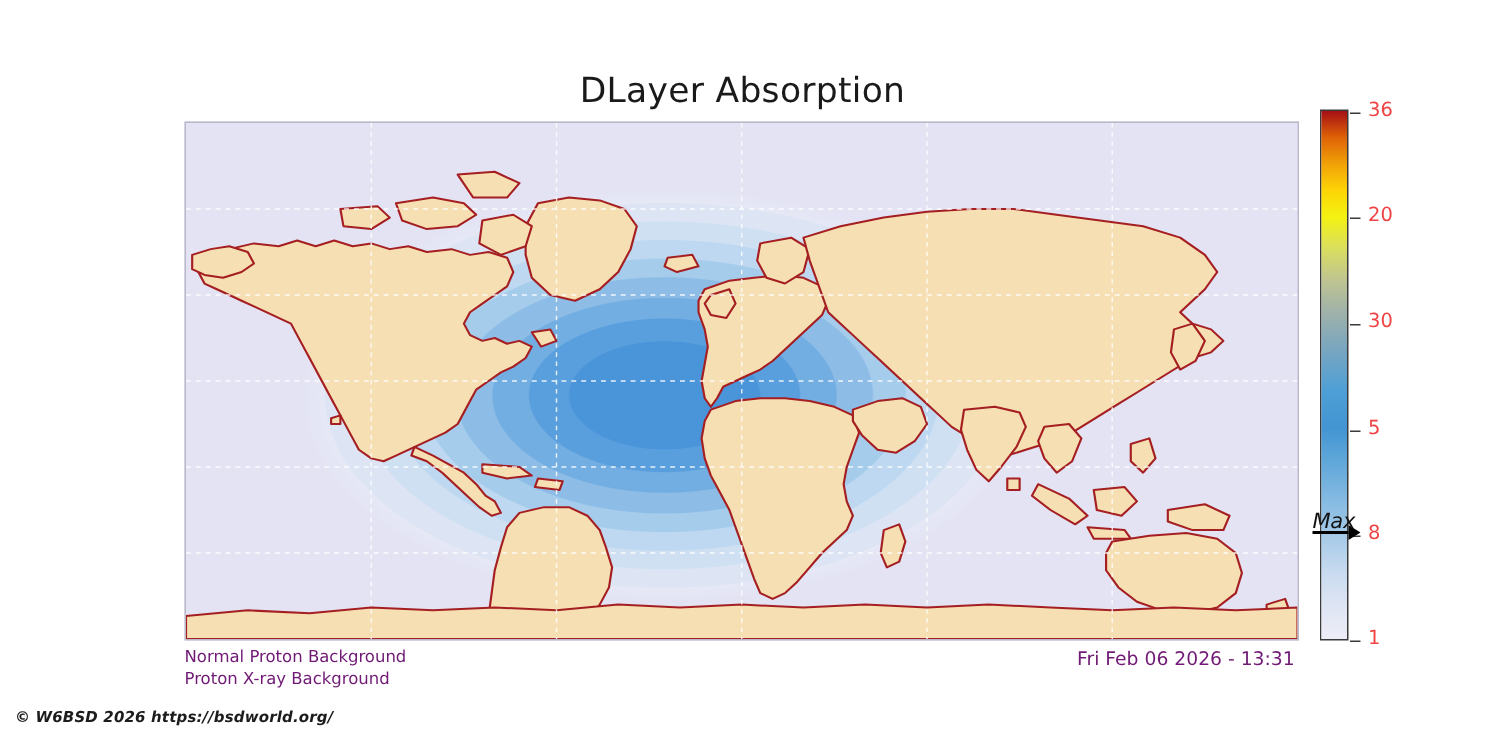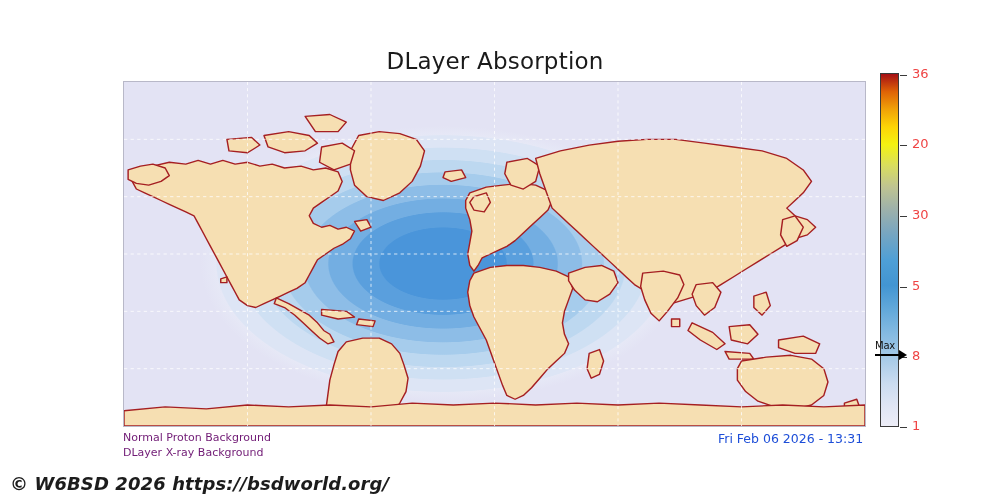--- a/index.html
+++ b/index.html
@@ -93,46 +93,47 @@
     left: 873px;
     top: 340px;
     width: 34px;
     height: 22px;
     pointer-events: none;
   }
   #max-marker .max-text {
     position: absolute;
     left: 2px;
     top: 0px;
-    font-size: 10px;
+    font-size: 14px;
     color: #111;
     letter-spacing: -0.2px;
+    font-style: italic;
   }
 
   
   #left-annotations {
     position: absolute;
     left: 123px;
     top: 430px;
     font-size: 11px;
     color: #701a75;
     line-height: 15px;
   }
   #date-annotation {
     position: absolute;
     left: 718px;
     top: 431px;
     font-size: 12.5px;
-    color: #1d4ed8;
+    color: #701a75;
   }
   #footer-credit {
     position: absolute;
     left: 10px;
     top: 473px;
-    font-size: 18px;
+    font-size: 10px;
     font-style: italic;
     font-weight: bold;
     color: #1c1c1c;
     letter-spacing: 0.1px;
   }
 </style>
 </head>
 <body>
 
 <div id="figure">
@@ -319,20 +320,20 @@
       <polygon points="26,10 34,15 26,20" fill="#000"></polygon>
     </svg>
   </div>
 
   <div id="colorbar-label-wrap">
     
   </div>
 
   <div id="left-annotations">
     <div>Normal Proton Background</div>
-    <div>DLayer X-ray Background</div>
+    <div>Proton X-ray Background</div>
   </div>
 
   <div id="date-annotation">Fri Feb 06 2026 - 13:31</div>
 
   <div id="footer-credit">© W6BSD 2026 https://bsdworld.org/</div>
 
 </div>
 
 </body></html>

